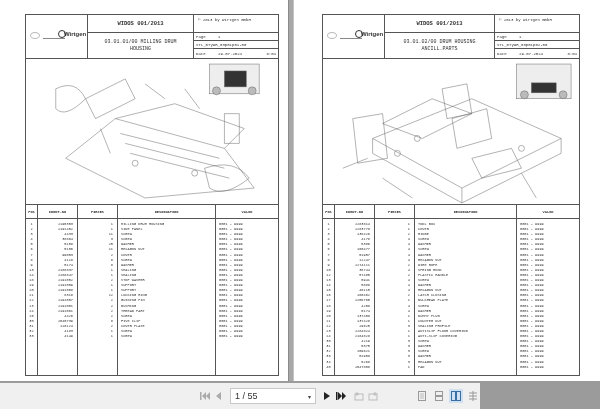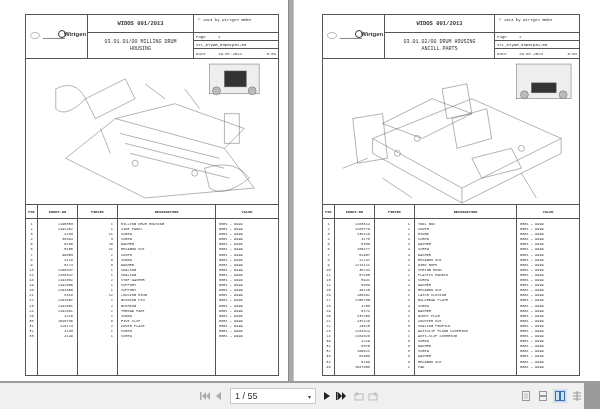--- a/index.html
+++ b/index.html
@@ -44,21 +44,21 @@
   .tbl .tbody .col { border-right: 1px solid #555; padding-top: 3px; font-size: 3.6px; line-height: 5.1px; }
   .tbl .tbody .col:last-child { border-right: none; }
   .tbl .tbody .col.pos { width: 12px; text-align: center; }
   .tbl .tbody .col.id { width: 40px; text-align: right; padding-right: 4px; }
   .tbl .tbody .col.pc { width: 40px; text-align: right; padding-right: 4px; }
   .tbl .tbody .col.des { flex: 1; padding-left: 3px; white-space: nowrap; }
   .tbl .tbody .col.val { width: 62px; padding-left: 3px; white-space: nowrap; }
 
   .divider-bar { position: absolute; left: 288px; top: 0; width: 6px; height: 381px; background: #a8a8a8; border-left: 1px solid #8a8a8a; border-right: 1px solid #c4c4c4; }
 
-  .toolbar { position: absolute; left: 0; top: 381px; width: 584px; height: 28px; background: #f0f0f0; border-top: 2px solid #9c9c9c; display: flex; align-items: center; }
+  .toolbar { position: absolute; left: 0; top: 381px; width: 480px; height: 28px; background: #f0f0f0; border-top: 2px solid #9c9c9c; display: flex; align-items: center; }
   .tb-btn { width: 14px; height: 14px; display: flex; align-items: center; justify-content: center; color: #333; font-size: 9px; cursor: pointer; }
   .tb-btn.dim { color: #b8b8b8; }
   .page-field { height: 16px; width: 86px; background: #fff; border: 1px solid #c8c8c8; display: flex; align-items: center; padding: 0 4px; font-size: 9px; color: #333; margin: 0 4px; }
   .page-field input { border: none; outline: none; font-size: 9px; width: 60px; background: transparent; color: #333; font-family: "Liberation Sans", sans-serif; }
   .page-field .dd { margin-left: auto; font-size: 6px; color: #444; }
   .view-btn { width: 14px; height: 14px; display: flex; align-items: center; justify-content: center; margin-left: 3px; }
   .view-btn.active { background: #cfe0f3; }
 </style>
 </head>
 <body>

